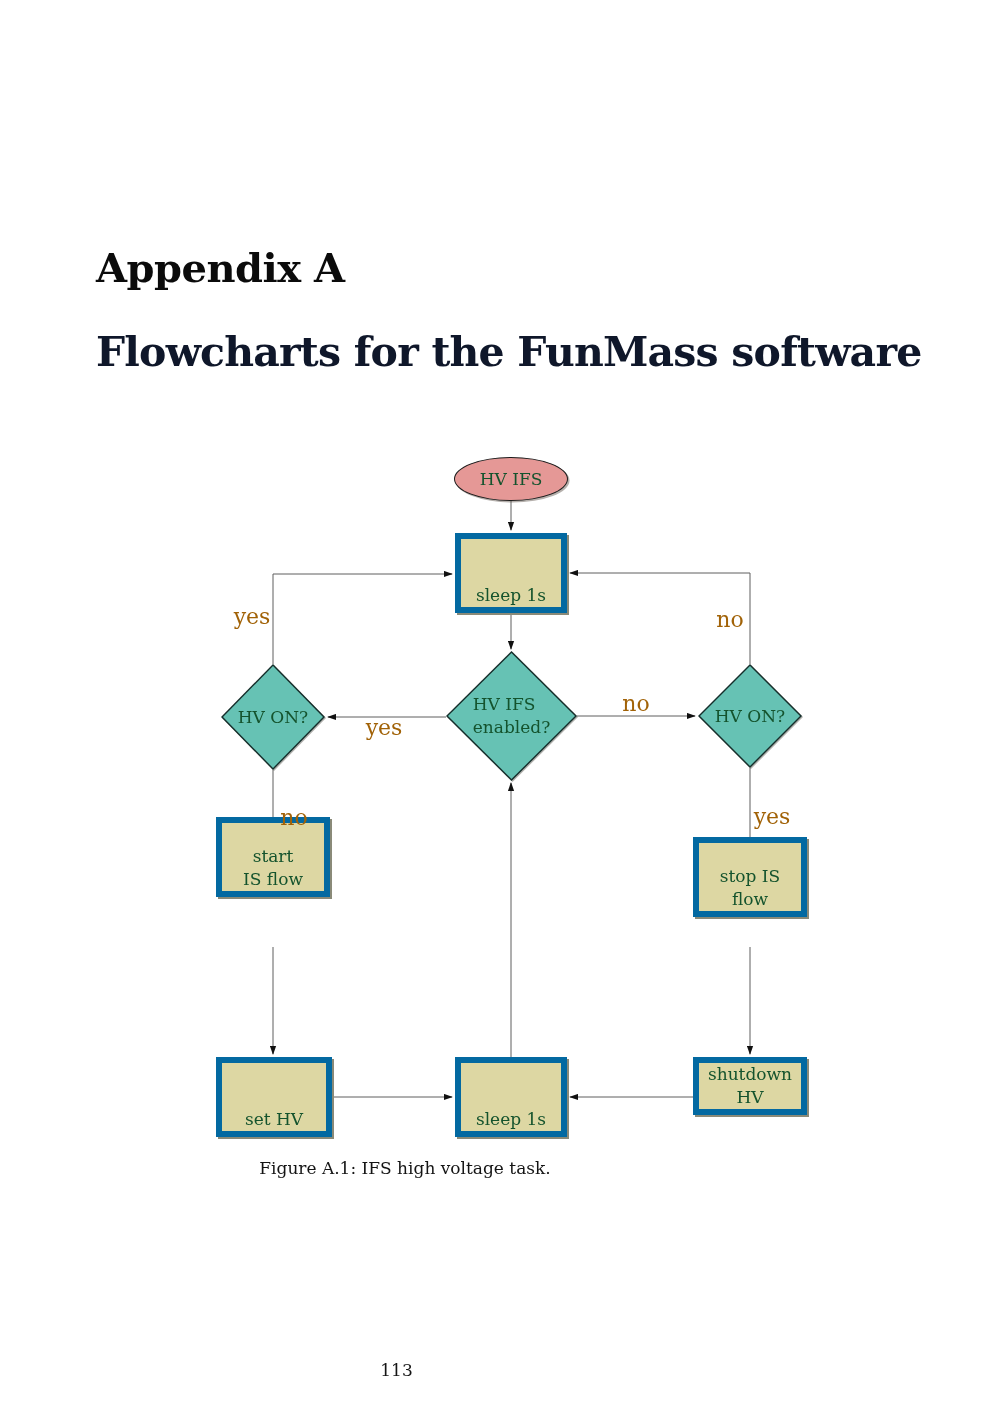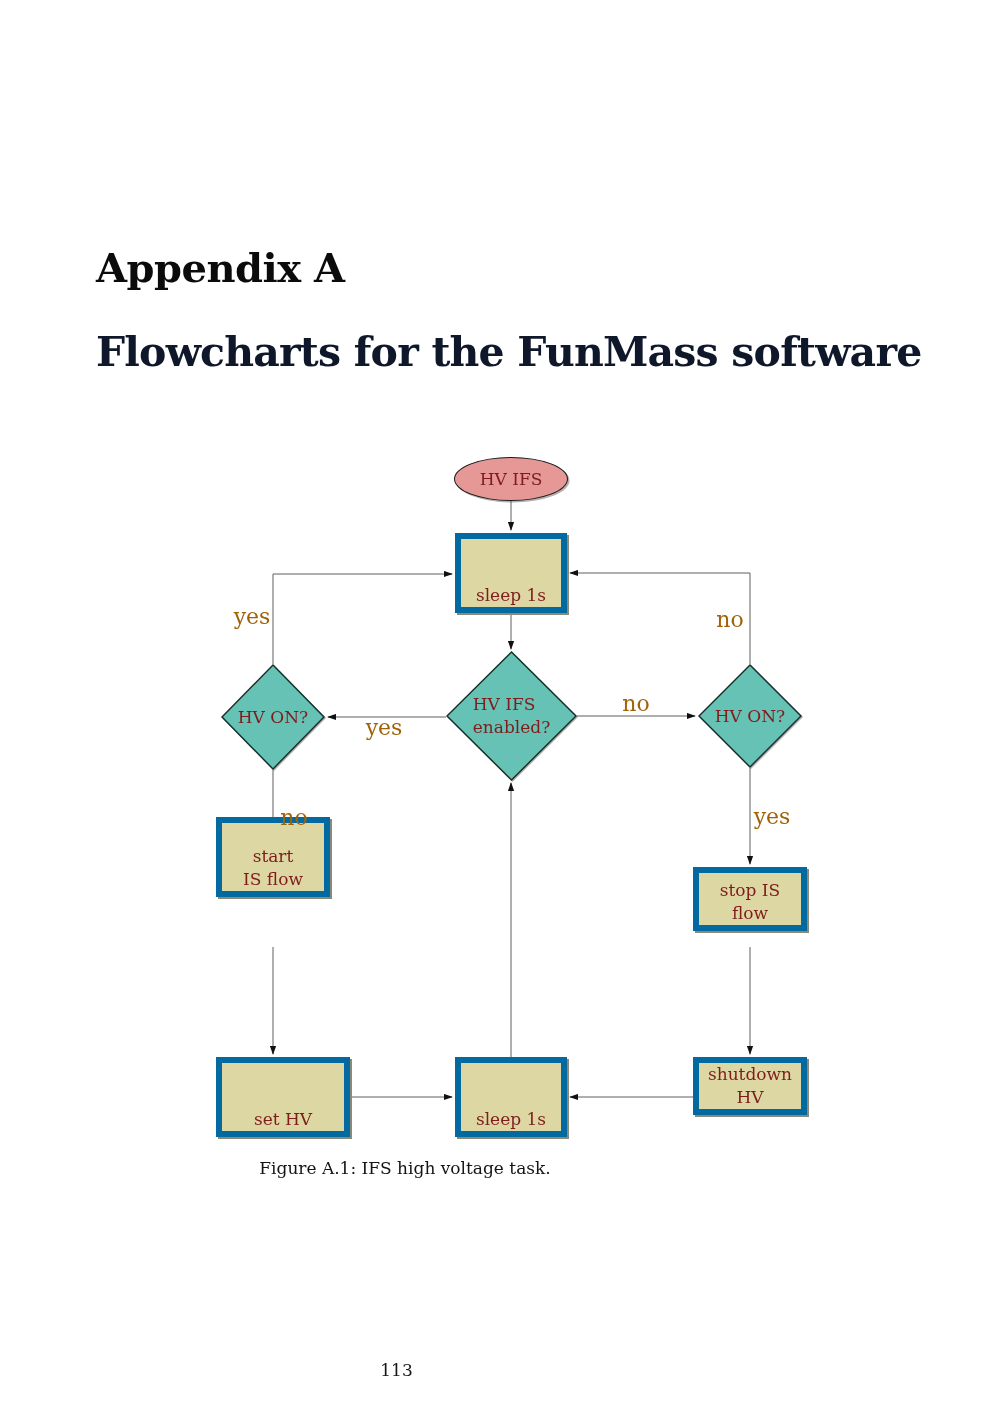--- a/index.html
+++ b/index.html
@@ -40,21 +40,21 @@
     display: flex;
     align-items: center;
     justify-content: center;
     text-align: center;
     box-sizing: border-box;
   }
   .node-label {
     white-space: pre-line;
     font-size: 17px;
     line-height: 1.35;
-    color: #7f1d1d;
+    color: #14532d;
   }
   .terminal {
     background: #e59896;
     border: 1.5px solid #1c1c1c;
     border-radius: 50%;
     box-shadow: 1.5px 1.5px 0 rgba(90,80,70,0.45);
   }
   .process {
     background: #ddd7a3;
     border: 6px solid #0369a1;
@@ -187,26 +187,26 @@
       <div class="diamond-border"></div>
       <div class="diamond-fill"></div>
       <span class="node-label">HV ON?</span>
     </div>
 
     <div class="node process" style="left:216px; top:809px; width:114px; height:80px;">
       <span class="node-label">start
 IS flow</span>
     </div>
 
-    <div class="node process" style="left:693px; top:859px; width:114px; height:64px;">
+    <div class="node process" style="left:693px; top:829px; width:114px; height:80px;">
       <span class="node-label">stop IS
 flow</span>
     </div>
 
-    <div class="node process" style="left:216px; top:1049px; width:134px; height:80px;">
+    <div class="node process" style="left:216px; top:1049px; width:116px; height:80px;">
       <span class="node-label">set HV</span>
     </div>
 
     <div class="node process" style="left:455px; top:1049px; width:112px; height:80px;">
       <span class="node-label">sleep 1s</span>
     </div>
 
     <div class="node process" style="left:693px; top:1049px; width:114px; height:58px;">
       <span class="node-label">shutdown
 HV</span>

